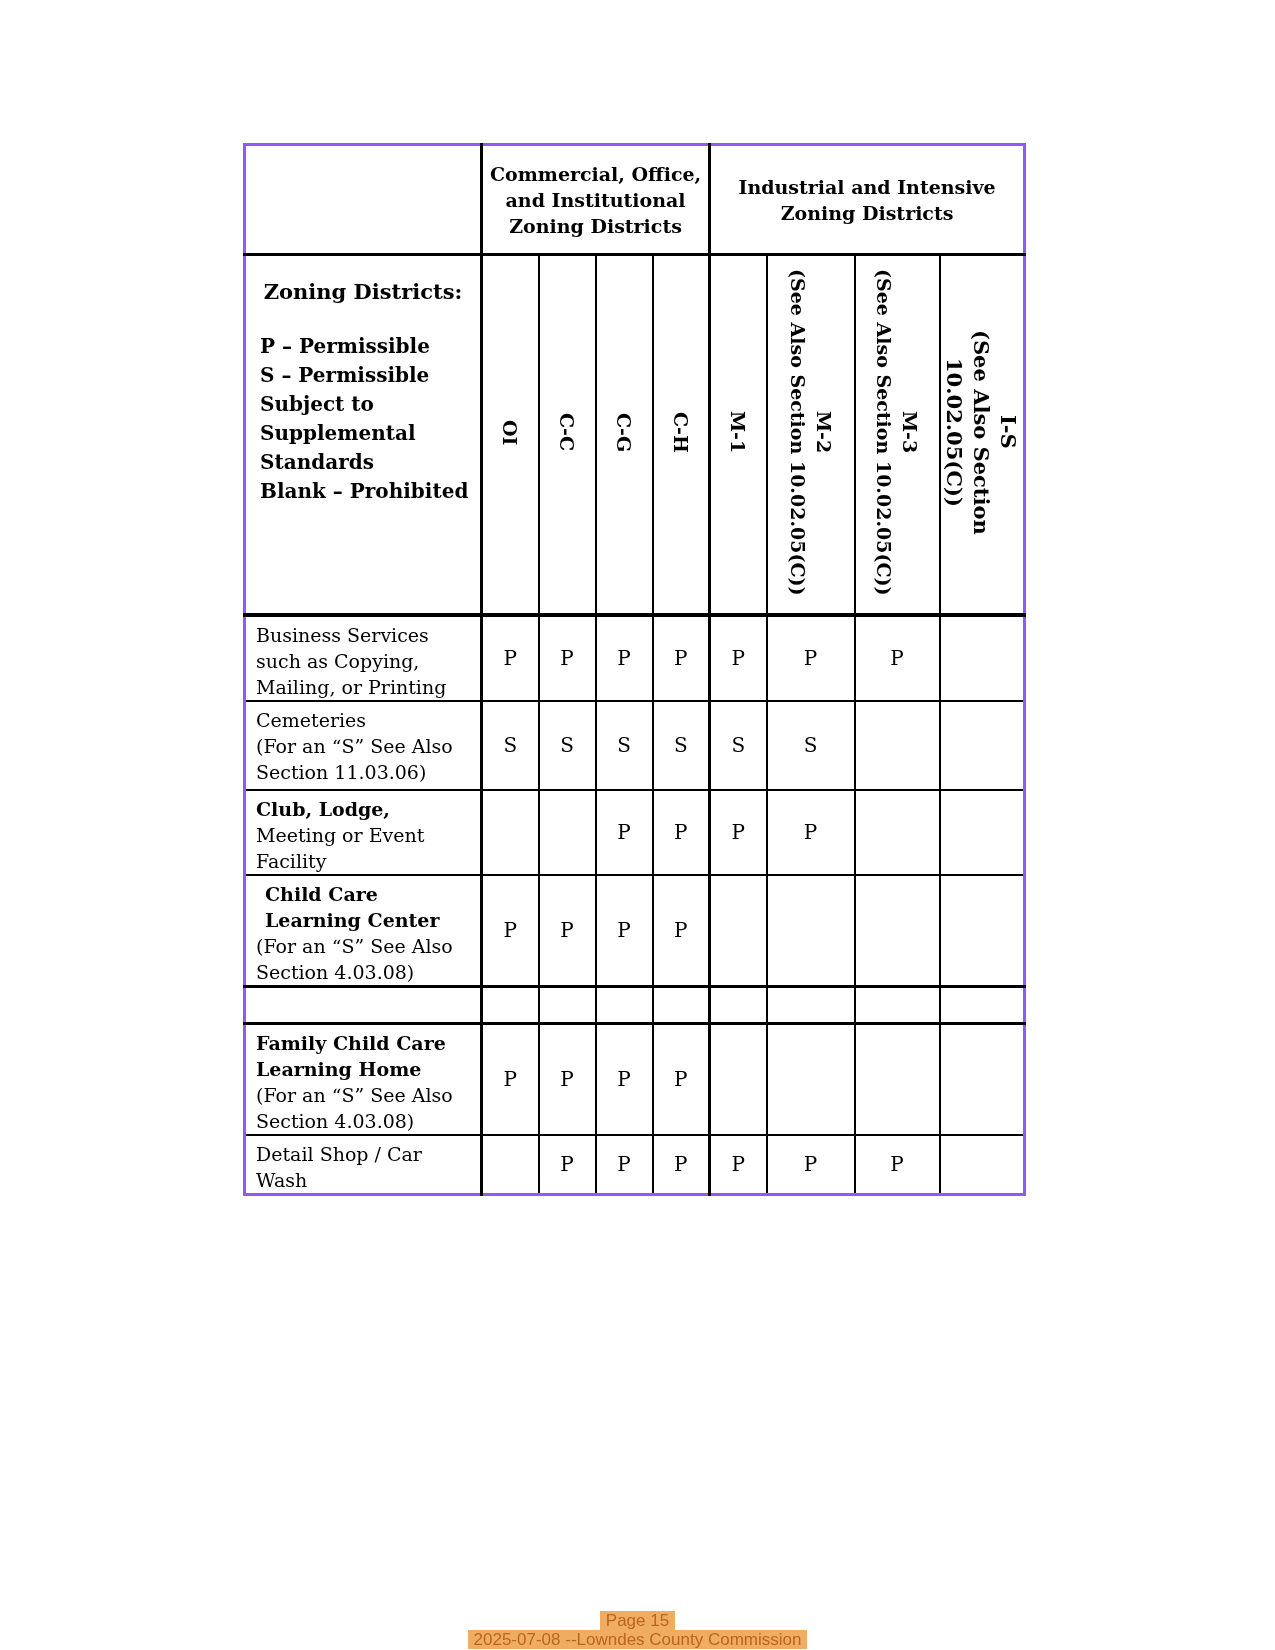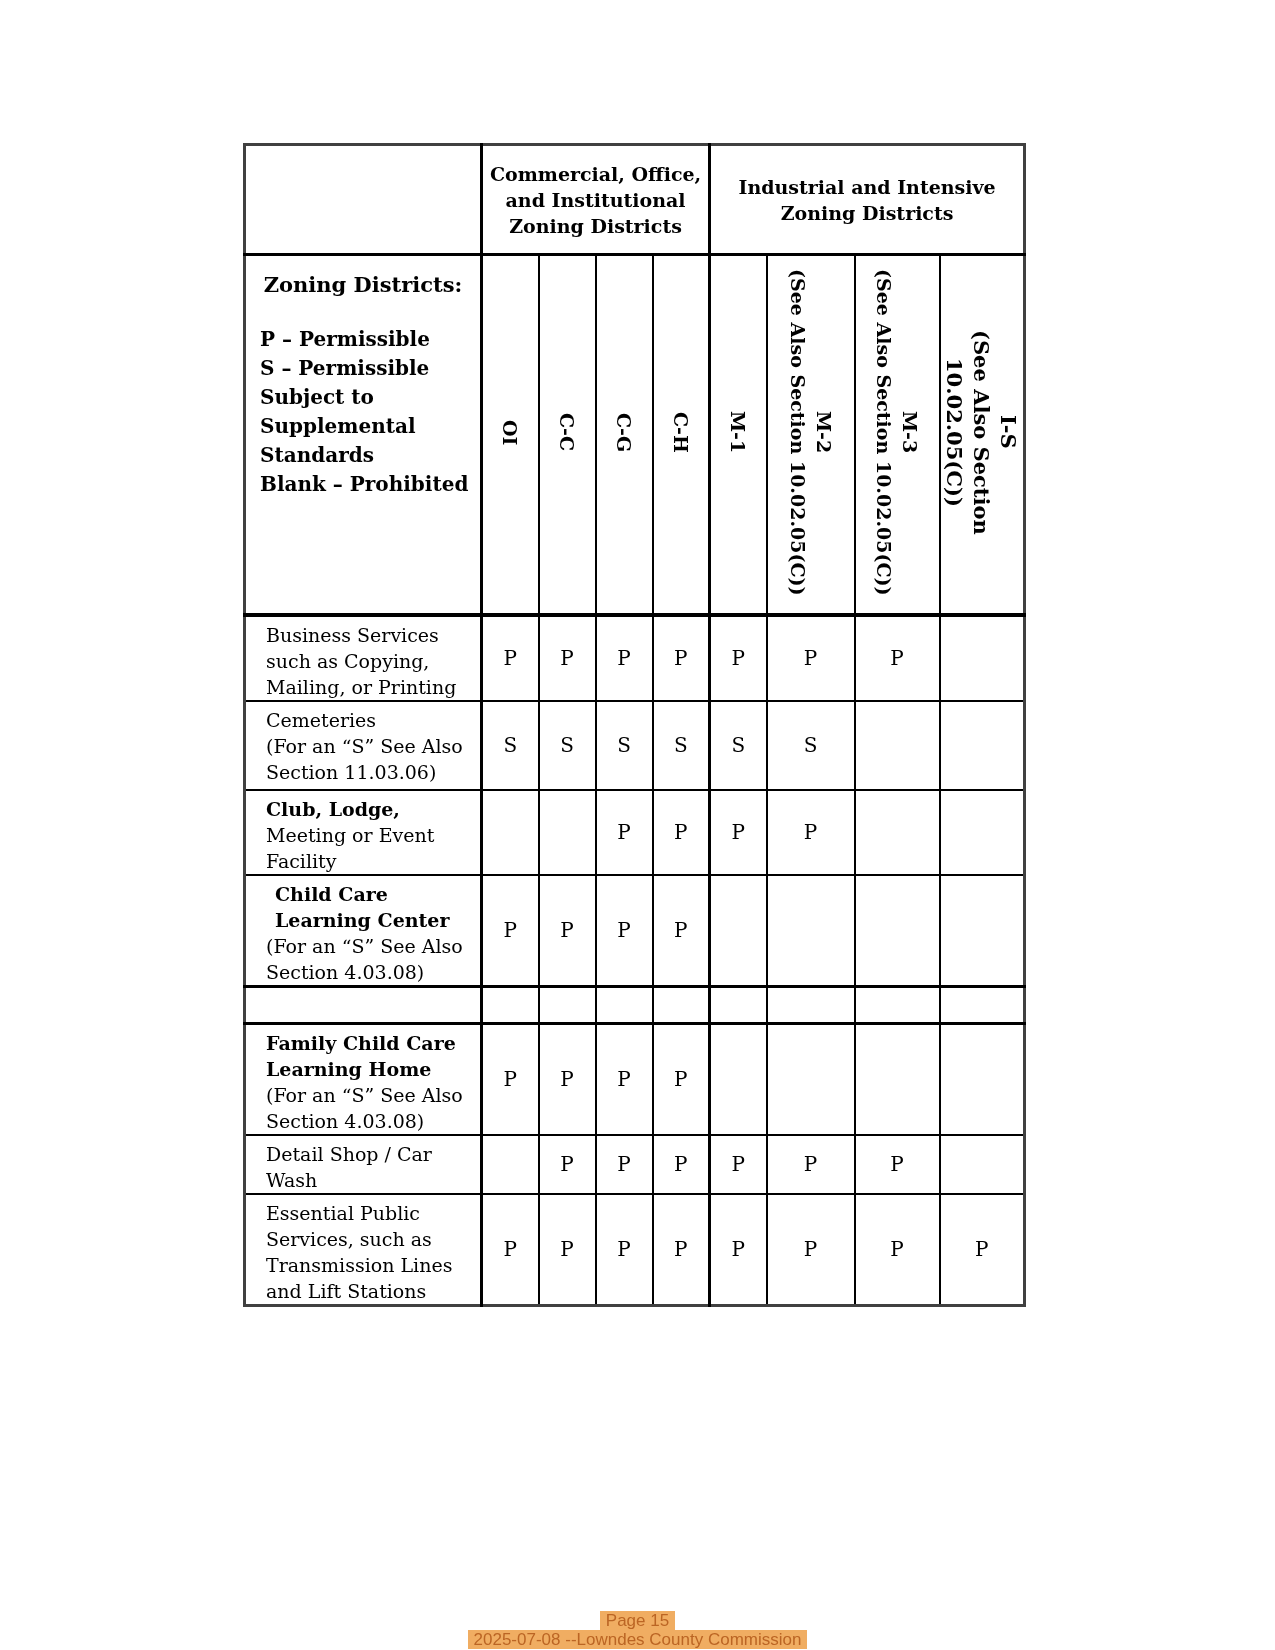--- a/index.html
+++ b/index.html
@@ -5,21 +5,21 @@
   html,body{margin:0;padding:0;}
   body{
     width:1275px;height:1650px;position:relative;background:#ffffff;
     font-family:"DejaVu Serif","Liberation Serif",serif;color:#000;
     overflow:hidden;
   }
   
   table.zoning{
     position:absolute;left:243px;top:143px;width:780px;
     border-collapse:collapse;table-layout:fixed;
-    border:3px solid #404040;
+    border:3px solid #8b5cf6;
   }
   col.c-label{width:237px;}
   col.c-sm{width:57px;}
   col.c-m2{width:88px;}
   col.c-m3{width:85px;}
   col.c-is{width:85px;}
   th,td{border:2px solid #000;padding:0;}
   
   tr.group-row{height:110px;}
   tr.group-row th{border-bottom:3px solid #000;vertical-align:middle;}
@@ -28,40 +28,40 @@
     font-weight:bold;font-size:19px;line-height:26px;text-align:center;
     padding:0 4px;white-space:nowrap;
   }
   th.group-industrial{border-left:3px solid #000;}
   
   tr.cols-row{height:360px;}
   tr.cols-row th{border-bottom:4px solid #000;}
   th.legend-cell{
     border-right:3px solid #000;vertical-align:top;text-align:left;
   }
-  .legend-title{text-align:center;font-weight:bold;font-size:21px;padding-top:16px;}
+  .legend-title{text-align:center;font-weight:bold;font-size:21px;padding-top:23px;}
   .legend-lines{margin-top:28px;padding-left:14px;font-weight:bold;font-size:20px;line-height:29px;}
   th.colhead{vertical-align:middle;text-align:center;}
   th.col-m1{border-left:3px solid #000;}
   .vert{
     writing-mode:vertical-rl;display:inline-block;
     font-weight:bold;font-size:19px;
   }
   .vert>div{text-align:center;line-height:26px;white-space:nowrap;}
   .vert>div:empty{display:none;}
   th.col-is .vert{font-size:21px;}
   th.col-is .vert>div{line-height:27px;}
   
   tbody td:nth-child(2){border-left:3px solid #000;}
   tbody td:nth-child(6){border-left:3px solid #000;}
   td.rowlabel{
     border-right:3px solid #000;vertical-align:top;text-align:left;
     padding:5px 6px 0 10px;font-size:19px;line-height:26px;
   }
-  td.rowlabel .line{white-space:nowrap;margin-left:10px;}
+  td.rowlabel .line{white-space:nowrap;}
   td.rowlabel .line.b{font-weight:bold;}
   td.rowlabel .line.ind{padding-left:9px;}
   td.val{text-align:center;vertical-align:middle;font-size:20px;}
   tr.r-business-services{height:85px;}
   tr.r-cemeteries{height:89px;}
   tr.r-club-lodge{height:85px;}
   tr.r-child-care-learning-center{height:82px;}
   tr.r-spacer{height:37px;}
   tr.r-spacer td{border-top:3px solid #000;border-bottom:3px solid #000;}
   tr.r-family-child-care{height:111px;}
@@ -254,35 +254,19 @@
         </td>
         <td class="val"></td>
         <td class="val">P</td>
         <td class="val">P</td>
         <td class="val">P</td>
         <td class="val">P</td>
         <td class="val">P</td>
         <td class="val">P</td>
         <td class="val"></td>
       </tr>
-      <tr class="r-essential-public-services">
-        <td class="rowlabel">
-          <div class="line">Essential Public</div>
-          <div class="line">Services, such as</div>
-          <div class="line">Transmission Lines</div>
-          <div class="line">and Lift Stations</div>
-        </td>
-        <td class="val">P</td>
-        <td class="val">P</td>
-        <td class="val">P</td>
-        <td class="val">P</td>
-        <td class="val">P</td>
-        <td class="val">P</td>
-        <td class="val">P</td>
-        <td class="val">P</td>
-      </tr>
     </tbody>
 </table>
 
 <div class="footer">
   <div class="fline"><span class="hl" style="background: rgb(240, 173, 98); color: rgb(187, 101, 36);">Page 15</span></div>
   <div class="fline"><span class="hl" style="background: rgb(240, 173, 98); color: rgb(187, 101, 36); text-align: right;">2025-07-08 --Lowndes County Commission</span></div>
 </div>
 
 </body></html>

